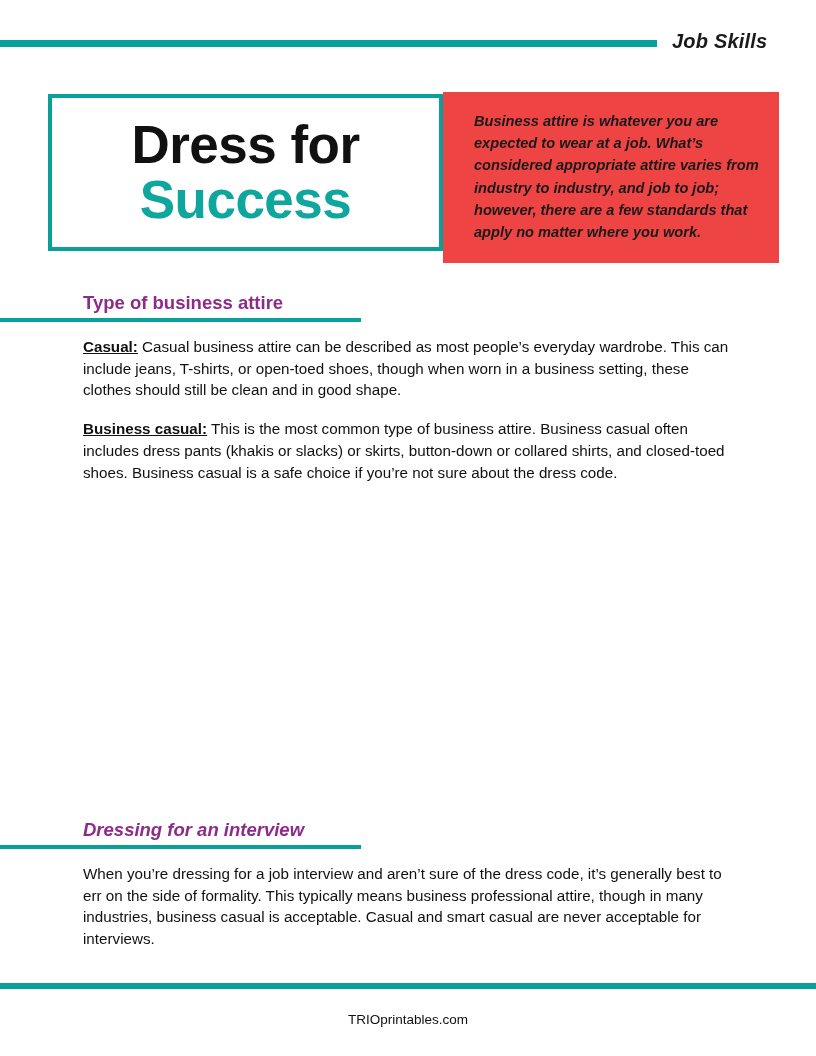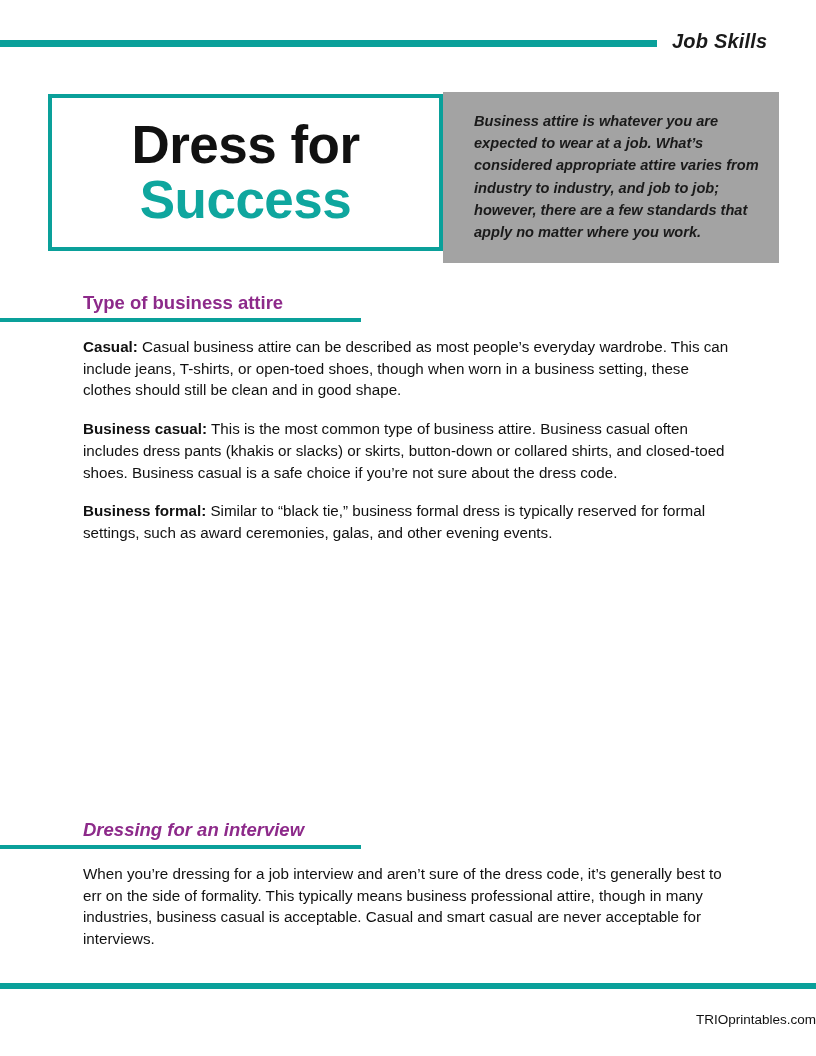--- a/index.html
+++ b/index.html
@@ -127,67 +127,66 @@
     width: 652px;
   }
   .para {
     font-size: 15.2px;
     line-height: 1.43;
     color: #111111;
     margin: 0 0 17px 0;
     text-align: left;
   }
   .para:last-child { margin-bottom: 0; }
-  .para b { font-weight: bold; }
+  .para b { font-weight: bold; text-decoration: underline; }
 
   #block-1 { top: 336px; }
   #block-2 { top: 863px; }
 
   
   .footer-rule {
     position: absolute;
     left: 0;
     top: 983px;
     width: 816px;
     height: 6px;
     background: #0aa09a;
   }
   .footer-text {
     position: absolute;
     left: 0;
     top: 1012px;
     width: 816px;
-    text-align: right;
+    text-align: center;
     font-size: 13.5px;
     color: #111111;
   }
 </style>
 </head>
 <body>
 
 <div class="page">
 
   <div class="header-rule" style="background: rgb(10, 160, 154);"></div>
   <div class="header-title">Job Skills</div>
 
   <div class="title-box" style="border-color: rgb(10, 160, 154);">
     <div class="title-line1" style="color: rgb(17, 17, 17);">Dress for</div>
     <div class="title-line2" style="color: rgb(15, 166, 158);">Success</div>
   </div>
 
-  <div class="callout" style="background: #a3a3a3;">
+  <div class="callout" style="background: #ef4444;">
     <p class="callout-text">Business attire is whatever you are expected to wear at a job. What’s considered appropriate attire varies from industry to industry, and job to job; however, there are a few standards that apply no matter where you work.</p>
   </div>
 
   <h2 class="section-heading" id="heading-1" style="color: rgb(141, 42, 138);">Type of business attire</h2>
   <div class="section-rule" id="rule-1"></div>
   <div class="body-block" id="block-1">
       <p class="para"><b>Casual:</b> Casual business attire can be described as most people’s everyday wardrobe. This can include jeans, T-shirts, or open-toed shoes, though when worn in a business setting, these clothes should still be clean and in good shape.</p>
       <p class="para"><b>Business casual:</b> This is the most common type of business attire. Business casual often includes dress pants (khakis or slacks) or skirts, button-down or collared shirts, and closed-toed shoes. Business casual is a safe choice if you’re not sure about the dress code.</p>
-      <p class="para"><b>Business formal:</b> Similar to “black tie,” business formal dress is typically reserved for formal settings, such as award ceremonies, galas, and other evening events.</p>
     </div>
 
   <h2 class="section-heading" id="heading-2" style="color: rgb(141, 42, 138);">Dressing for an interview</h2>
   <div class="section-rule" id="rule-2"></div>
   <div class="body-block" id="block-2">
       <p class="para">When you’re dressing for a job interview and aren’t sure of the dress code, it’s generally best to err on the side of formality. This typically means business professional attire, though in many industries, business casual is acceptable. Casual and smart casual are never acceptable for interviews.</p>
     </div>
 
   <div class="footer-rule" style="background: rgb(10, 160, 154);"></div>
   <div class="footer-text">TRIOprintables.com</div>

